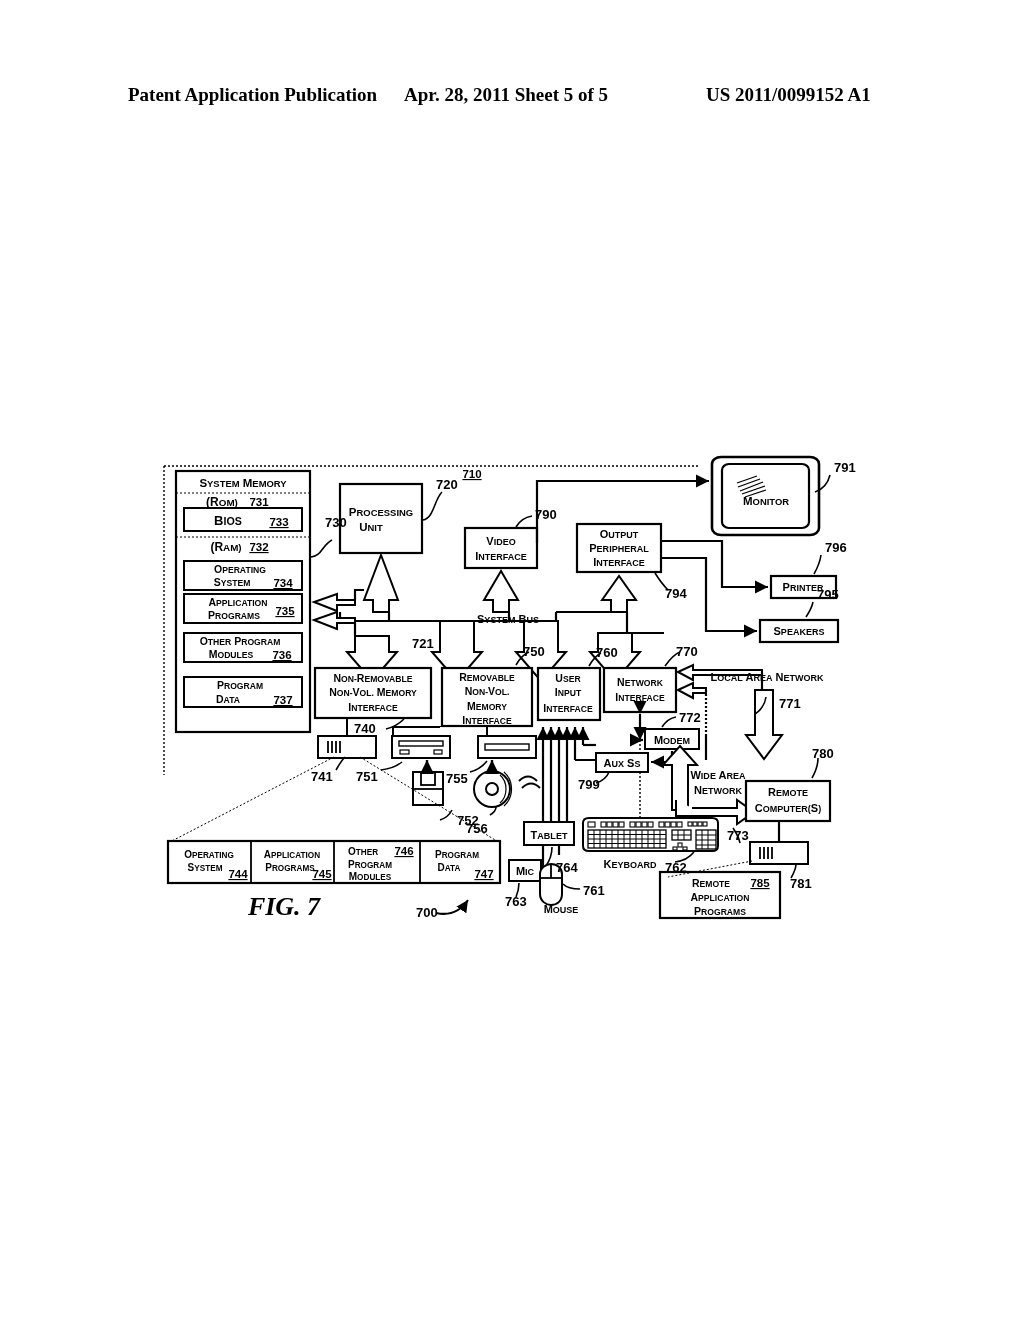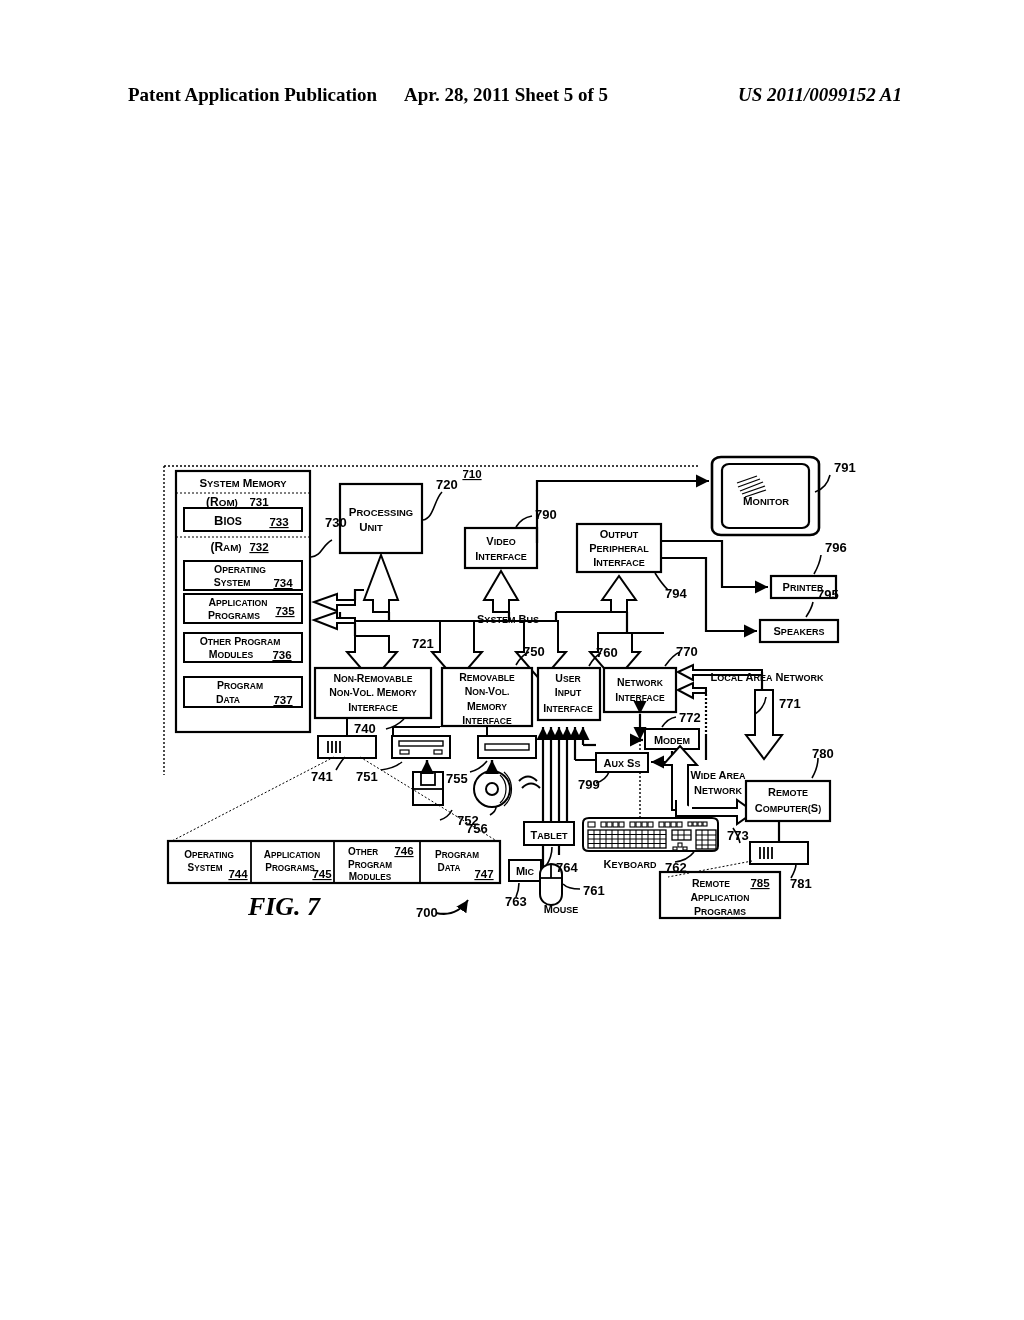--- a/index.html
+++ b/index.html
@@ -22,21 +22,21 @@
     width: 1024px;
     height: 28px;
     font-family: "Liberation Serif", serif;
     font-weight: bold;
     font-size: 19px;
     color: #000;
     letter-spacing: 0px;
   }
   #page-header .h-left   { position: absolute; left: 128px; top: 0; white-space: nowrap; }
   #page-header .h-mid    { position: absolute; left: 404px; top: 0; white-space: nowrap; }
-  #page-header .h-right  { position: absolute; left: 738px; top: 0; white-space: nowrap; font-style: italic; }
+  #page-header .h-right  { position: absolute; left: 706px; top: 0; white-space: nowrap; }
 
   
   #diagram {
     position: absolute;
     left: 0; top: 0;
     width: 1024px;
     height: 1320px;
   }
   #diagram svg { display: block; }
 

